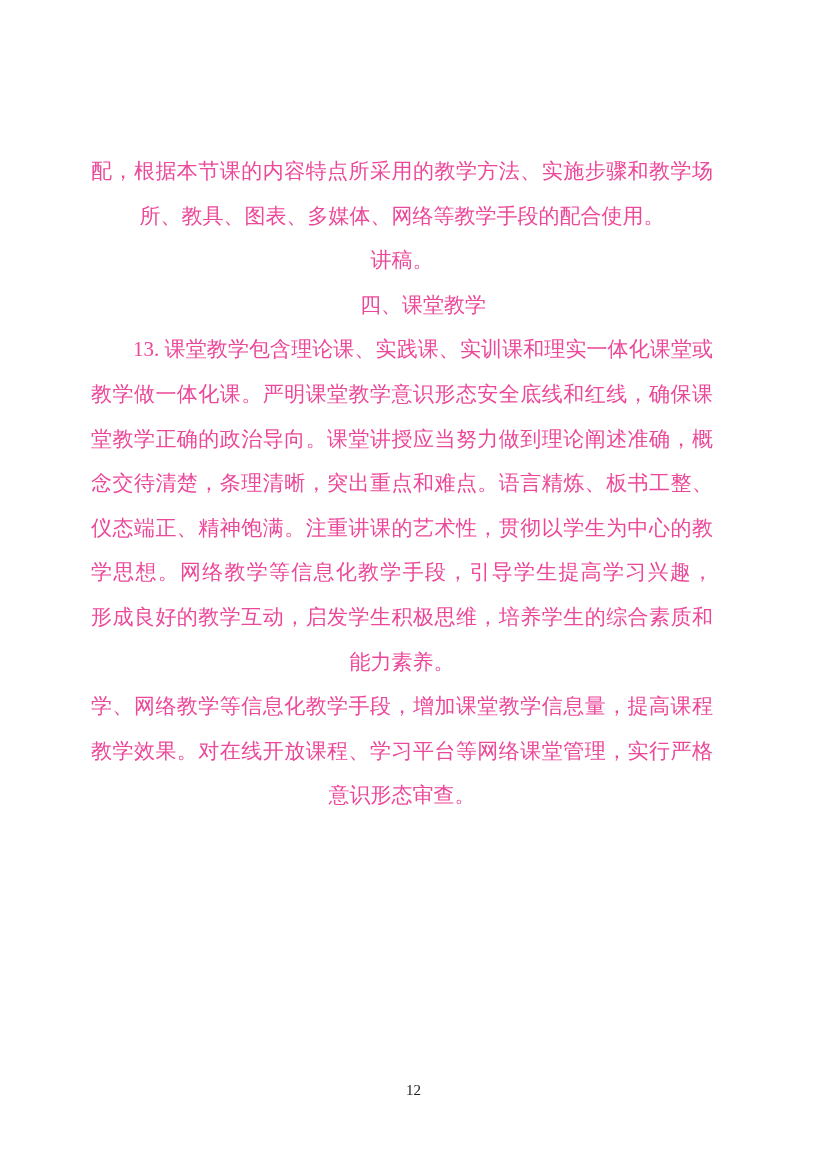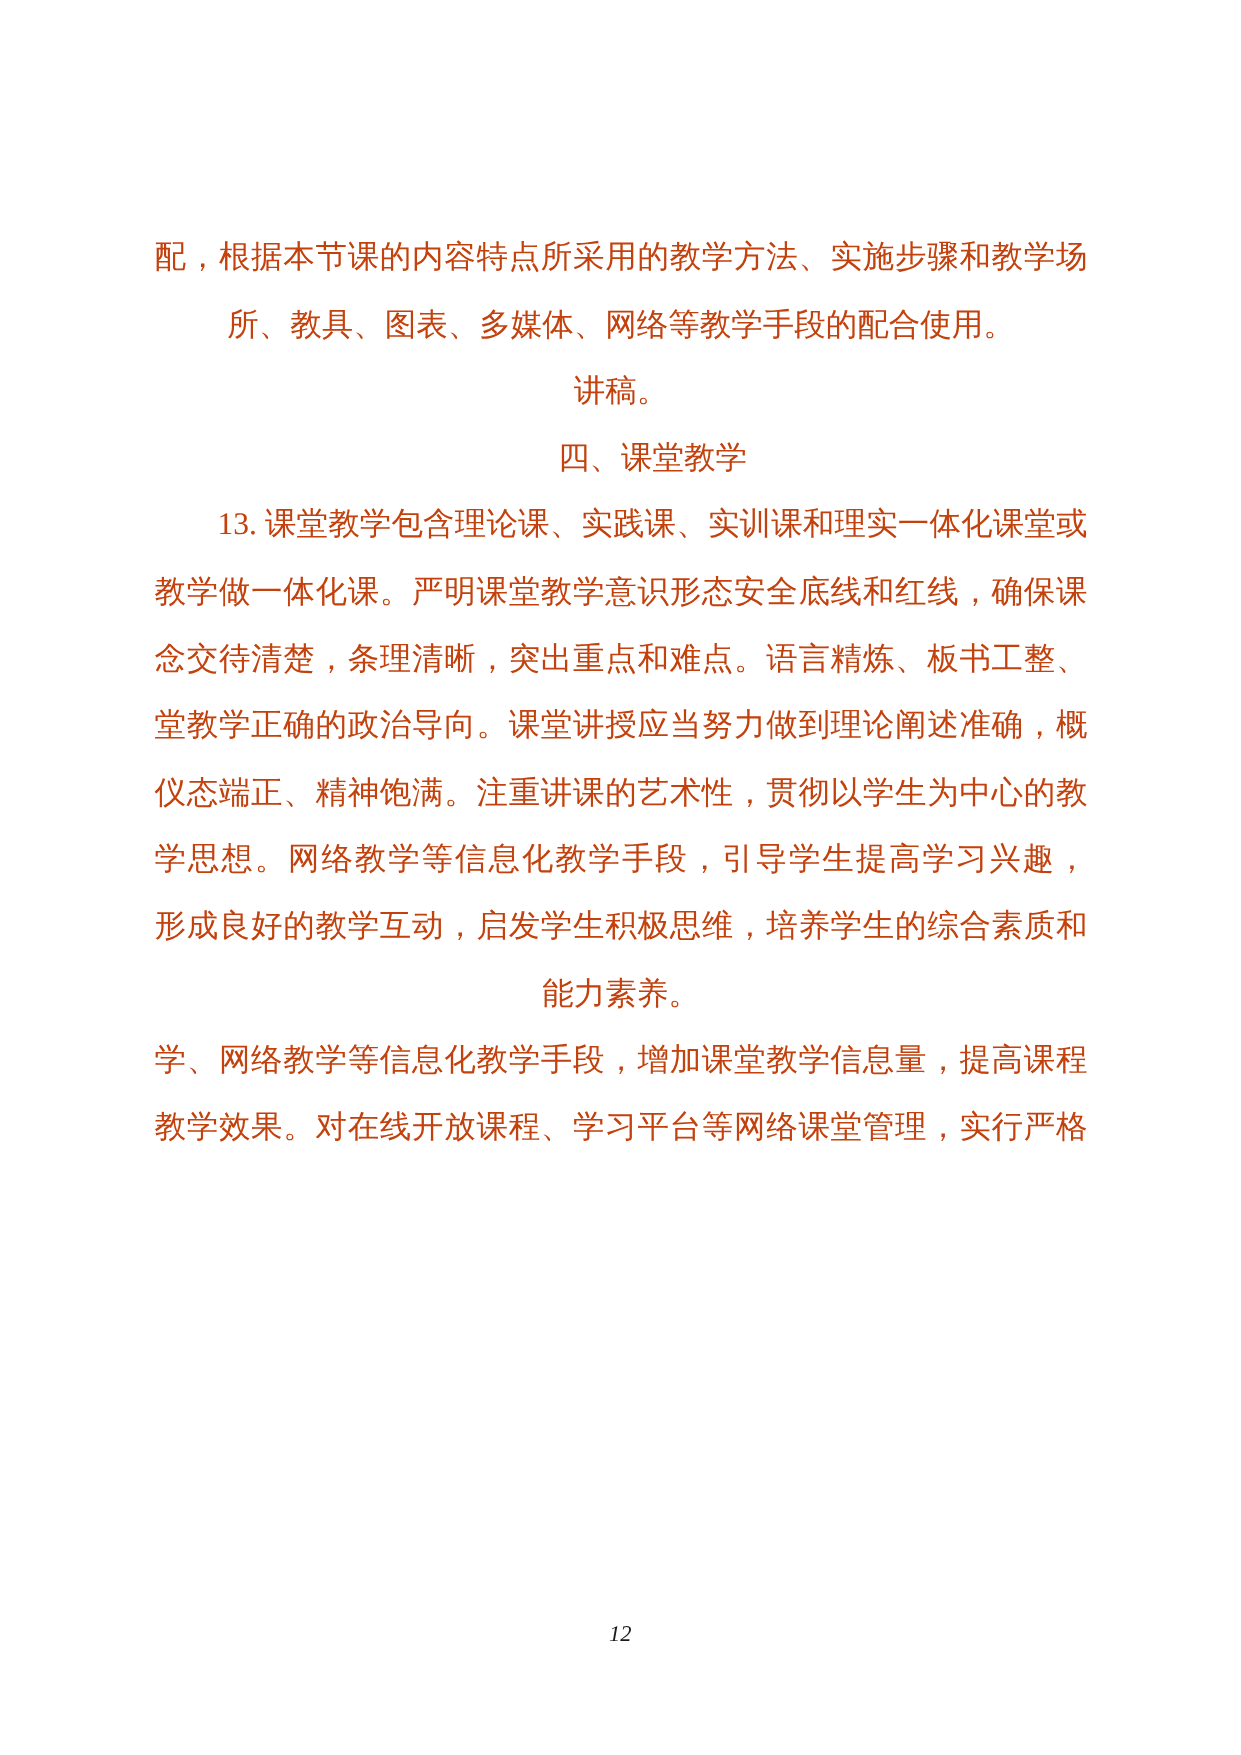--- a/index.html
+++ b/index.html
@@ -11,24 +11,24 @@
   }
   .page {
     position: relative;
     width: 827px;
     height: 1170px;
     background: #ffffff;
     overflow: hidden;
   }
   .text-block {
     position: absolute;
-    left: 103px;
+    left: 91px;
     top: 149px;
     width: 622px;
-    color: #c2410c;
+    color: #ec4899;
   }
   .line {
     display: block;
     height: 44.6px;
     line-height: 44.6px;
     font-size: 21px;
     text-align: center;
     white-space: normal;
     overflow: hidden;
   }
@@ -41,37 +41,37 @@
     text-indent: 42px;
   }
   .page-number {
     position: absolute;
     left: 0;
     right: 0;
     top: 1082px;
     text-align: center;
     font-size: 15px;
     color: #1a1a1a;
-    font-style: italic;
   }
 </style>
 </head>
 <body>
 
 <div class="page">
   <div class="text-block">
     <div class="line j">配，根据本节课的内容特点所采用的教学方法、实施步骤和教学场</div>
     <div class="line">所、教具、图表、多媒体、网络等教学手段的配合使用。</div>
     <div class="line">讲稿。</div>
     <div class="line ind">四、课堂教学</div>
     <div class="line j ind">13. 课堂教学包含理论课、实践课、实训课和理实一体化课堂或</div>
     <div class="line j">教学做一体化课。严明课堂教学意识形态安全底线和红线，确保课</div>
+    <div class="line j">堂教学正确的政治导向。课堂讲授应当努力做到理论阐述准确，概</div>
     <div class="line j">念交待清楚，条理清晰，突出重点和难点。语言精炼、板书工整、</div>
-    <div class="line j">堂教学正确的政治导向。课堂讲授应当努力做到理论阐述准确，概</div>
     <div class="line j">仪态端正、精神饱满。注重讲课的艺术性，贯彻以学生为中心的教</div>
     <div class="line j">学思想。网络教学等信息化教学手段，引导学生提高学习兴趣，</div>
     <div class="line j">形成良好的教学互动，启发学生积极思维，培养学生的综合素质和</div>
     <div class="line">能力素养。</div>
     <div class="line j">学、网络教学等信息化教学手段，增加课堂教学信息量，提高课程</div>
     <div class="line j">教学效果。对在线开放课程、学习平台等网络课堂管理，实行严格</div>
+    <div class="line">意识形态审查。</div>
   </div>
   <div class="page-number">12</div>
 </div>
 
 </body></html>

